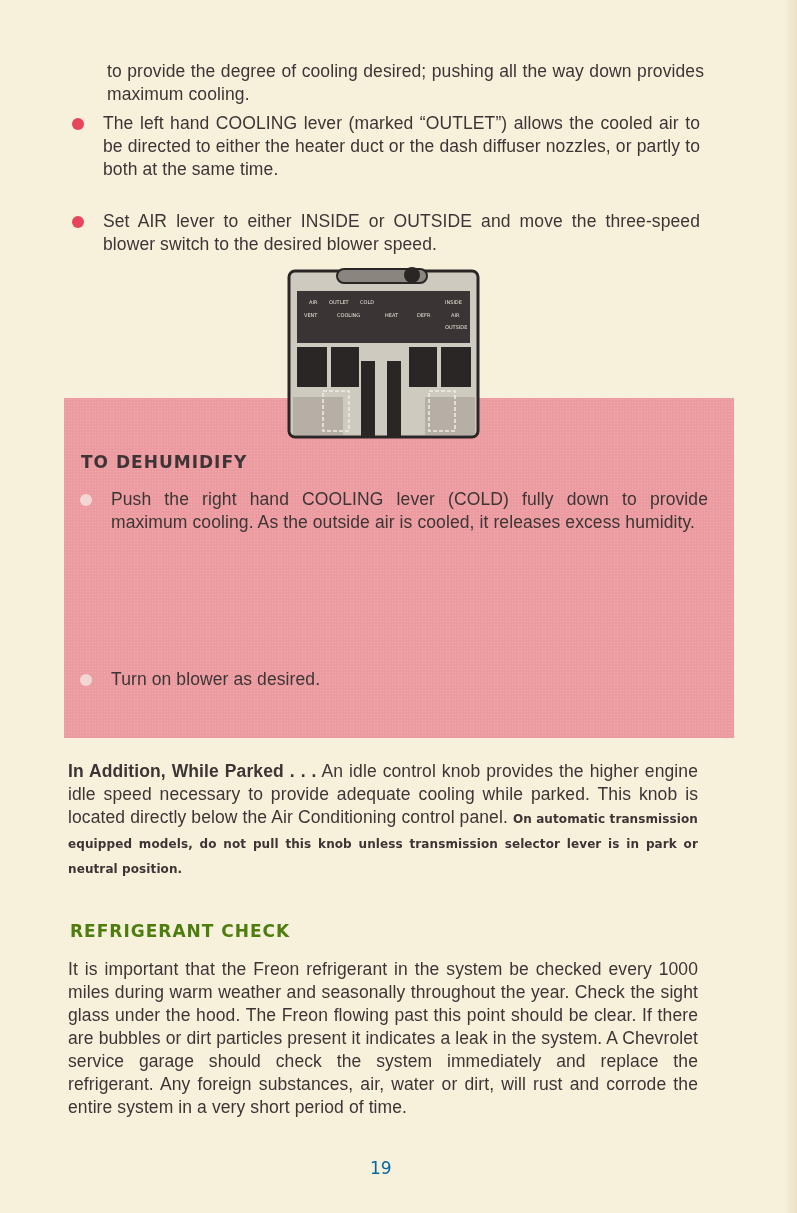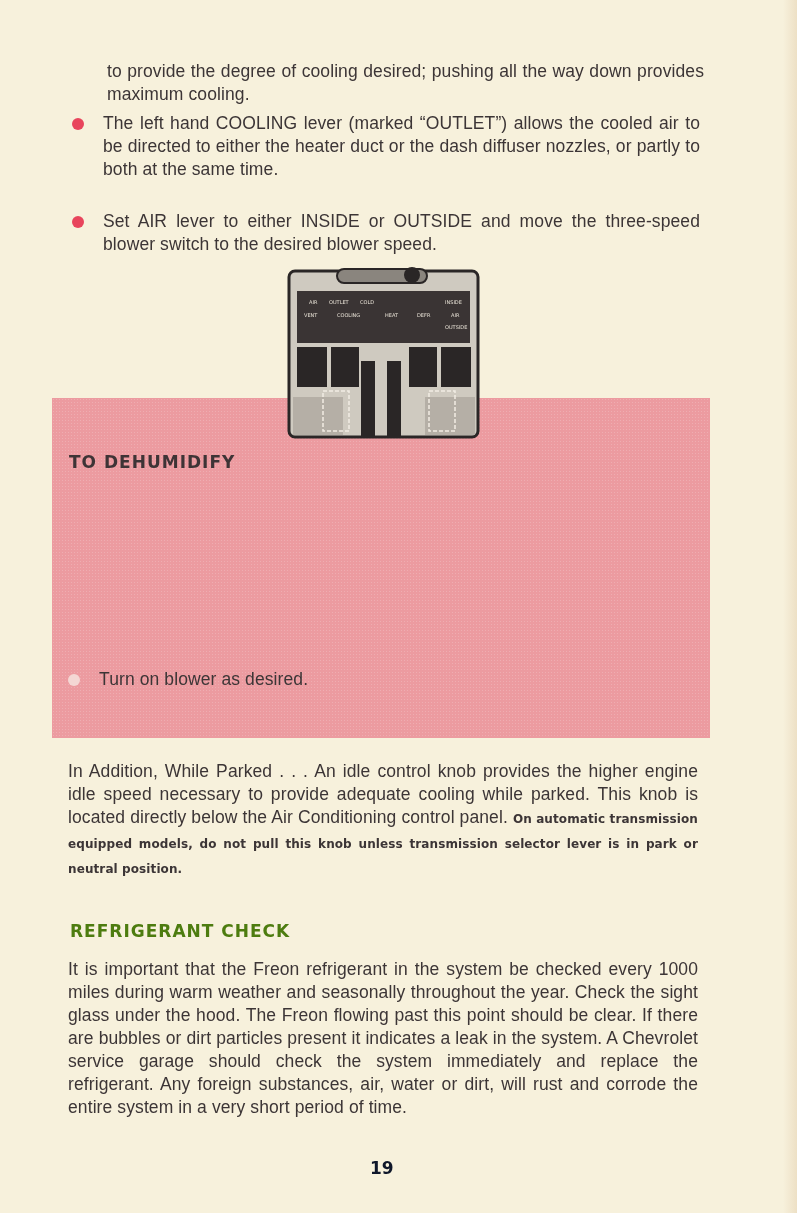--- a/index.html
+++ b/index.html
@@ -25,67 +25,72 @@
   .dot {
     position: absolute; left: -31px; top: 6px; width: 12px; height: 12px; border-radius: 50%;
   }
   .dot.red { background: #e8455c; }
   .dot.light { background: #f4d7d4; }
 
   .illustration {
     position: absolute; left: 287px; top: 265px; width: 193px; height: 175px; z-index: 2;
   }
   .pink-box {
-    position: absolute; left: 52px; top: 398px; width: 658px; height: 340px;
+    position: absolute; left: 64px; top: 398px; width: 658px; height: 340px;
     background-color: #ec9ba0;
     background-image:
       radial-gradient(rgba(255,255,255,0.18) 0.8px, transparent 1px);
     background-size: 3px 3px;
+    padding-left: 12px;
   }
   .pink-box .heading {
     position: absolute; left: 17px; top: 54px;
     font-family: "DejaVu Sans", sans-serif; font-weight: bold; font-size: 17px;
     letter-spacing: 1px; color: #3e3436;
   }
   .pink-bullet { position: absolute; left: 47px; width: 597px; }
   .pink-bullet .dot { left: -31px; }
 
   .parked { position: absolute; left: 68px; top: 760px; width: 630px; }
-  .parked .lead { font-weight: normal; }
+  .parked .lead { font-weight: bold; }
   .parked .warn { font-weight: bold; font-family: "DejaVu Sans", sans-serif; font-size: 12px; }
 
   .section-heading {
     position: absolute; left: 70px; top: 921px;
     font-family: "DejaVu Sans", sans-serif; font-weight: bold; font-size: 17px;
     letter-spacing: 1px; color: #4d7c0f;
   }
   .refrig-para { position: absolute; left: 68px; top: 958px; width: 630px; }
   .page-number {
     position: absolute; left: 370px; top: 1158px;
-    font-family: "DejaVu Sans", sans-serif; font-weight: bold; font-size: 17px; color: #0f172a; text-align: center;
+    font-family: "DejaVu Sans", sans-serif; font-weight: normal; font-size: 17px; color: #0369a1; text-align: center;
   }
 </style>
 </head>
 <body>
 
 <div class="page-edge"></div>
 
 <p class="body-text cont-para" style="margin:4px">to provide the degree of cooling desired; pushing all the way down provides maximum cooling.</p>
 
 <div class="bullet body-text" style="top:112px">
   <span class="dot red"></span>
   <span>The left hand COOLING lever (marked “OUTLET”) allows the cooled air to be directed to either the heater duct or the dash diffuser nozzles, or partly to both at the same time.</span>
 </div>
 <div class="bullet body-text" style="top:210px">
   <span class="dot red"></span>
   <span>Set AIR lever to either INSIDE or OUTSIDE and move the three-speed blower switch to the desired blower speed.</span>
 </div>
 
 <div class="pink-box">
   <div class="heading">TO DEHUMIDIFY</div>
+  <div class="pink-bullet body-text" style="top:90px">
+    <span class="dot light"></span>
+    <span>Push the right hand COOLING lever (COLD) fully down to provide maximum cooling. As the outside air is cooled, it releases excess humidity.</span>
+  </div>
   <div class="pink-bullet body-text" style="top:270px">
     <span class="dot light"></span>
     <span>Turn on blower as desired.</span>
   </div>
 </div>
 
 <div class="illustration">
   <svg width="193" height="175" viewBox="0 0 193 175">
     <rect x="2" y="6" width="189" height="166" rx="6" fill="#cfcac0" stroke="#2a2626" stroke-width="3"></rect>
     <rect x="50" y="4" width="90" height="14" rx="7" fill="#8a857e" stroke="#2a2626" stroke-width="2"></rect>

